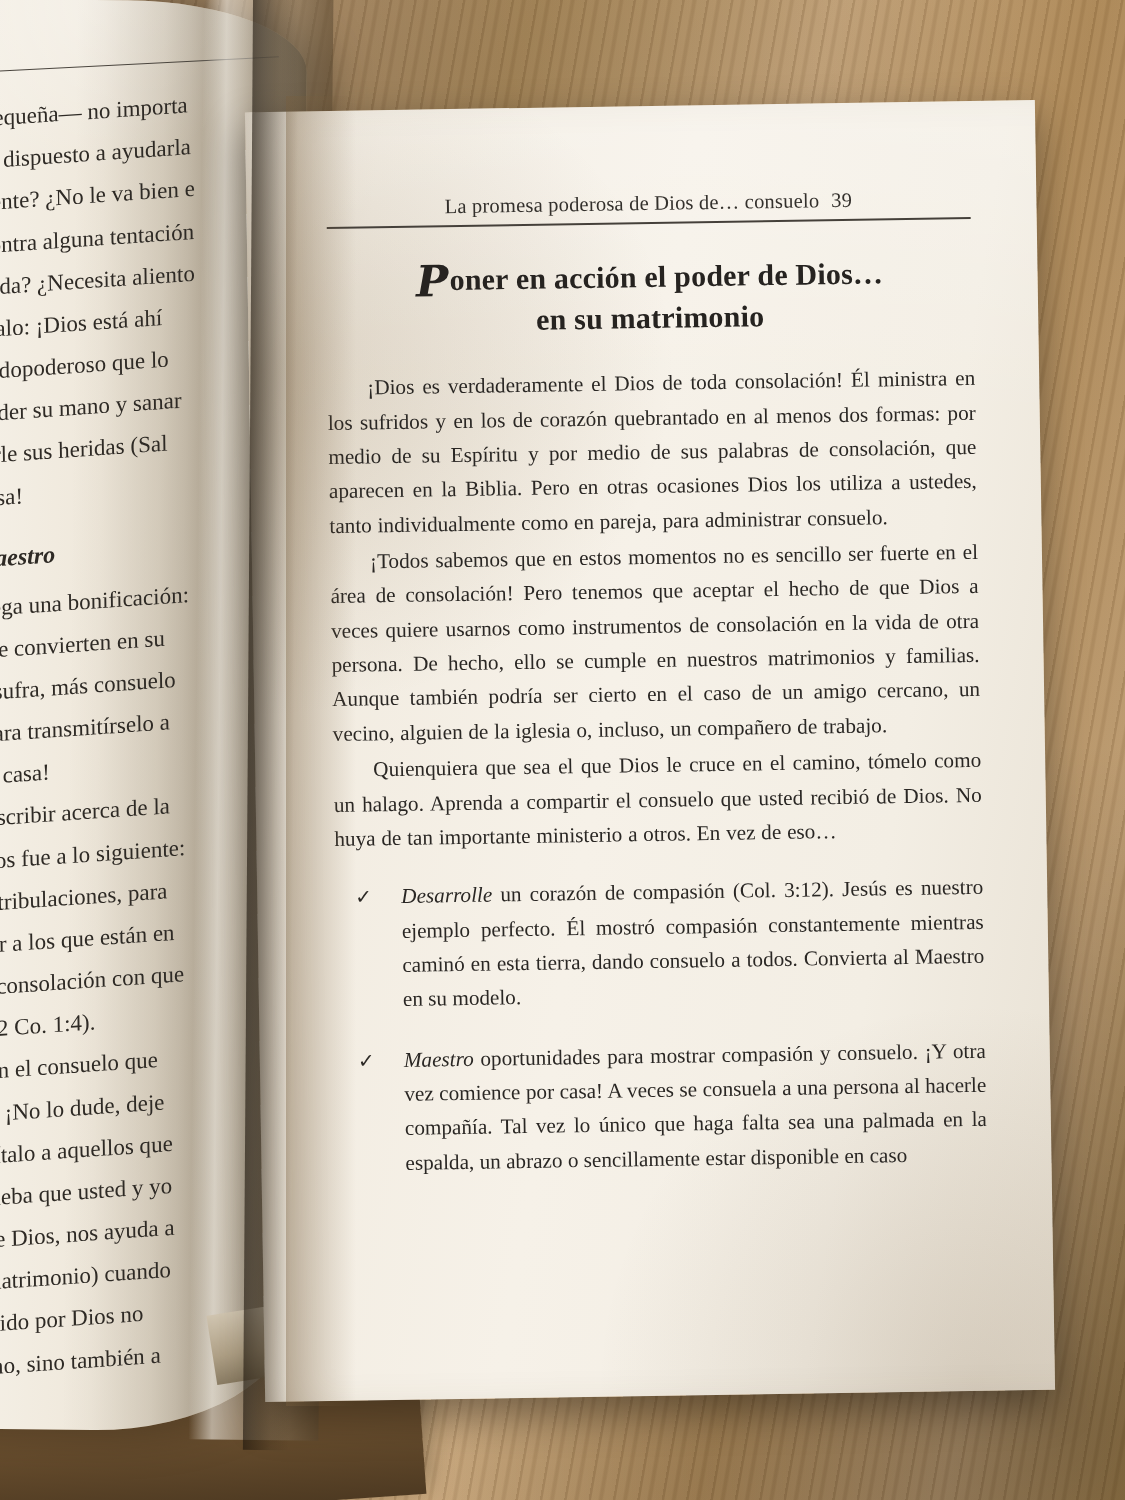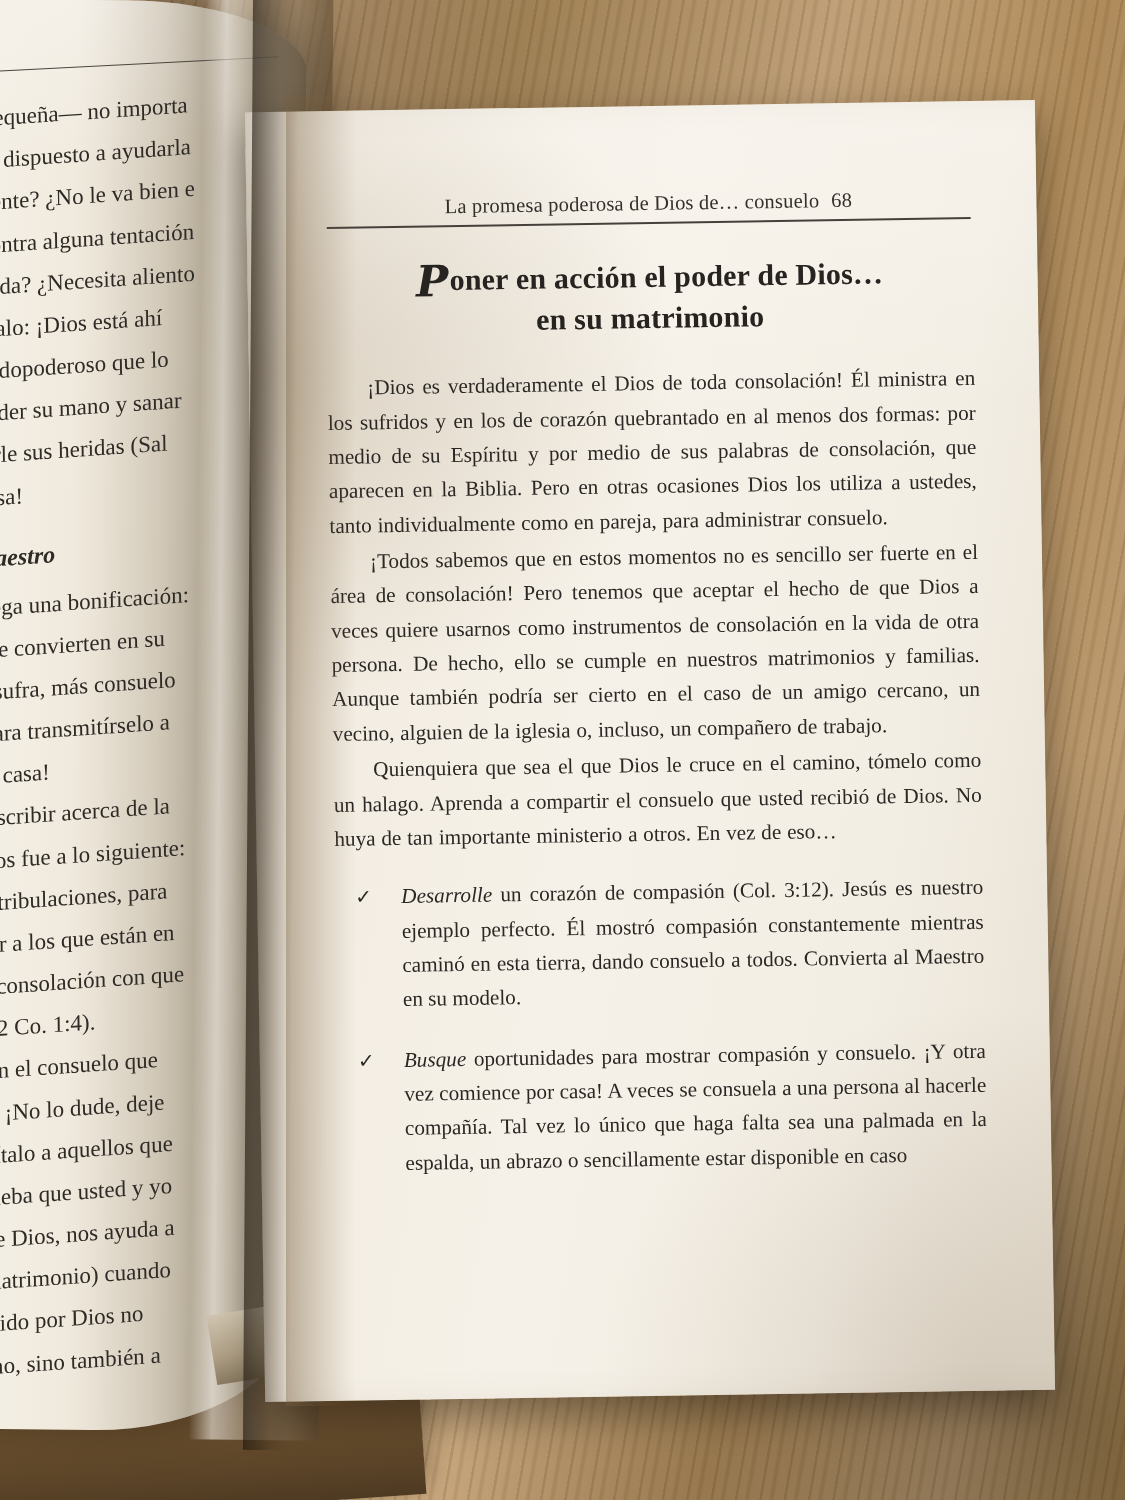--- a/index.html
+++ b/index.html
@@ -311,40 +311,40 @@
       </div>
     </div>
 
     <div class="curl-shade"></div>
     <div class="page-edges"></div>
 
     <div class="page-right">
       <div class="page-content">
 
         <div class="running-head">
-          <span>La promesa poderosa de Dios de… consuelo</span><span class="pg">68</span>
+          <span>La promesa poderosa de Dios de… consuelo</span><span class="pg">39</span>
         </div>
 
         <h1 class="section-title">
           <span class="drop">P</span><span>oner en acción el poder de Dios…</span>
           <span class="title-line2">en su matrimonio</span>
         </h1>
 
         <p class="body">¡Dios es verdaderamente el Dios de toda consolación! Él ministra en los sufridos y en los de corazón quebrantado en al menos dos formas: por medio de su Espíritu y por medio de sus palabras de consolación, que aparecen en la Biblia. Pero en otras ocasiones Dios los utiliza a ustedes, tanto individualmente como en pareja, para administrar consuelo.</p>
         <p class="body">¡Todos sabemos que en estos momentos no es sencillo ser fuerte en el área de consolación! Pero tenemos que aceptar el hecho de que Dios a veces quiere usarnos como instrumentos de consolación en la vida de otra persona. De hecho, ello se cumple en nuestros matrimonios y familias. Aunque también podría ser cierto en el caso de un amigo cercano, un vecino, alguien de la iglesia o, incluso, un compañero de trabajo.</p>
         <p class="body">Quienquiera que sea el que Dios le cruce en el camino, tómelo como un halago. Aprenda a compartir el consuelo que usted recibió de Dios. No huya de tan importante ministerio a otros. En vez de eso…</p>
 
         <ul class="checklist">
           <li>
             <span class="tick">✓</span>
             <em class="lead">Desarrolle</em><span> un corazón de compasión (Col. 3:12). Jesús es nuestro ejemplo perfecto. Él mostró compasión constantemente mientras caminó en esta tierra, dando consuelo a todos. Convierta al Maestro en su modelo.</span>
           </li>
           <li>
             <span class="tick">✓</span>
-            <em class="lead">Busque</em><span> oportunidades para mostrar compasión y consuelo. ¡Y otra vez comience por casa! A veces se consuela a una persona al hacerle compañía. Tal vez lo único que haga falta sea una palmada en la espalda, un abrazo o sencillamente estar disponible en caso</span>
+            <em class="lead">Maestro</em><span> oportunidades para mostrar compasión y consuelo. ¡Y otra vez comience por casa! A veces se consuela a una persona al hacerle compañía. Tal vez lo único que haga falta sea una palmada en la espalda, un abrazo o sencillamente estar disponible en caso</span>
           </li>
         </ul>
 
       </div>
     </div>
 
     <div class="spine-dark"></div>
     <div class="gutter-glow"></div>
   </div>
 </div>

